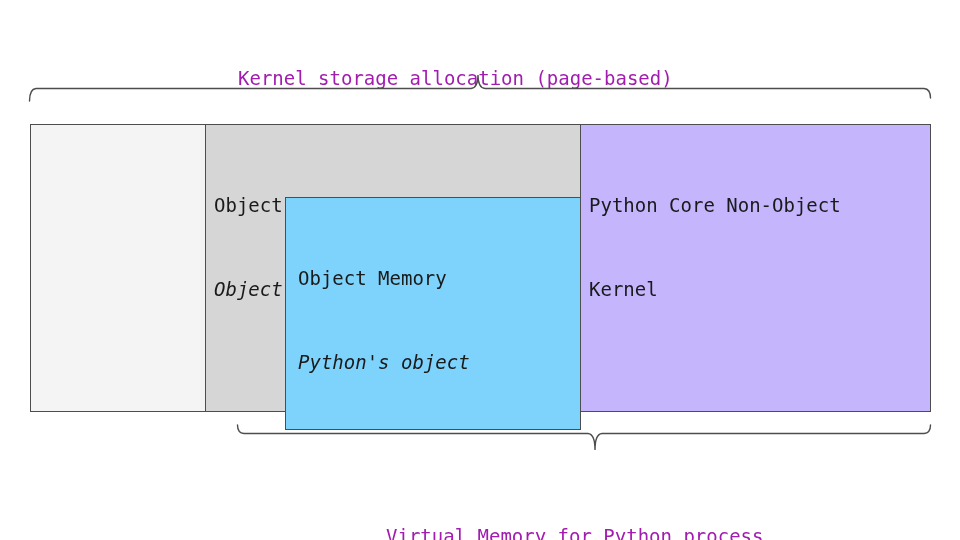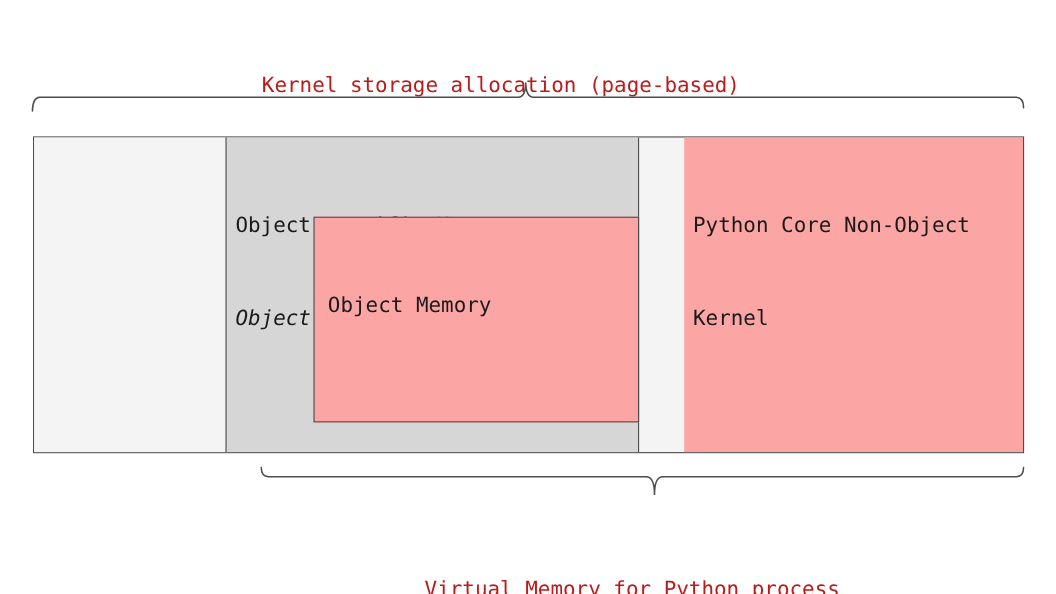--- a/index.html
+++ b/index.html
@@ -15,21 +15,21 @@
     font-family: "DejaVu Sans Mono", "Liberation Mono", monospace;
     color: #1a1a1a;
   }
 
   .mono-text {
     position: absolute;
     font-family: "DejaVu Sans Mono", "Liberation Mono", monospace;
     font-size: 19px;
     line-height: 28px;
     white-space: pre;
-    color: #b91c1c;
+    color: #a21caf;
   }
   .italic-line {
     font-style: italic;
   }
 
   
   #top-caption {
     left: 238px;
     top: 8px;
   }
@@ -72,45 +72,44 @@
     left: 174px;
     width: 376px;
     background: #d6d6d6;
     border-left: 1px solid #4d4d4d;
     border-right: 1px solid #4d4d4d;
   }
 
   #col-core-nonobject {
     left: 550px;
     right: 0;
-    background: #fca5a5;
-    margin-left: 41px;
+    background: #c4b5fd;
   }
 
   .col-label {
     position: absolute;
     left: 8px;
     top: 10px;
     font-family: "DejaVu Sans Mono", "Liberation Mono", monospace;
     font-size: 19px;
     line-height: 28px;
     white-space: pre;
     color: #1a1a1a;
   }
 
   
   #object-memory-box {
     position: absolute;
     left: 285px;
     top: 197px;
     width: 296px;
-    height: 187px;
+    height: 233px;
     box-sizing: border-box;
     border: 1px solid #4d4d4d;
-    background: #fca5a5;
+    background: #7dd3fc;
   }
   #object-memory-box .col-label {
     left: 12px;
     top: 10px;
   }
 
   
   #bottom-brace {
     position: absolute;
     left: 230px;
@@ -153,20 +152,21 @@
       <div>Python Core Non-Object</div>
       <div>Kernel</div>
     </div>
   </div>
 
 </div>
 
 <div id="object-memory-box">
   <div class="col-label">
     <div>Object Memory</div>
+    <div class="italic-line">Python's object</div>
   </div>
 </div>
 
 <svg id="bottom-brace" viewBox="0 0 708 34">
   <path d="M 7.5 5 Q 7.5 13 14 13.5 L 358 13.5 Q 365 14 365 30 Q 365 14 372 13.5 L 694 13.5 Q 700.5 13 700.5 5" fill="none" stroke="#4d4d4d" stroke-width="1.4" stroke-linecap="round"></path>
 </svg>
 
 <div class="mono-text" id="bottom-caption">
   <div>Virtual Memory for Python process</div>
   

